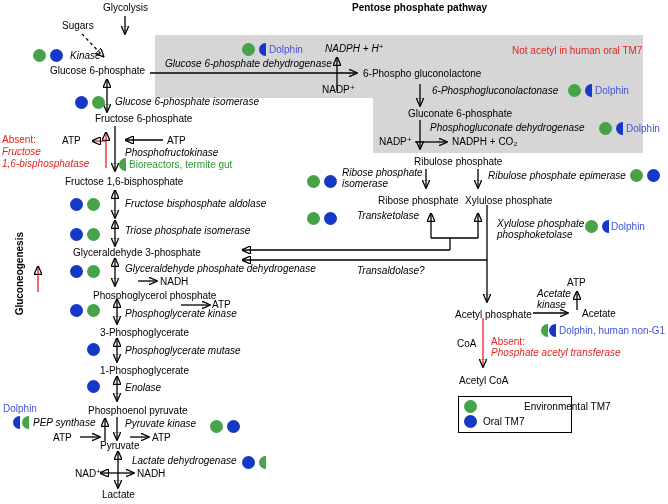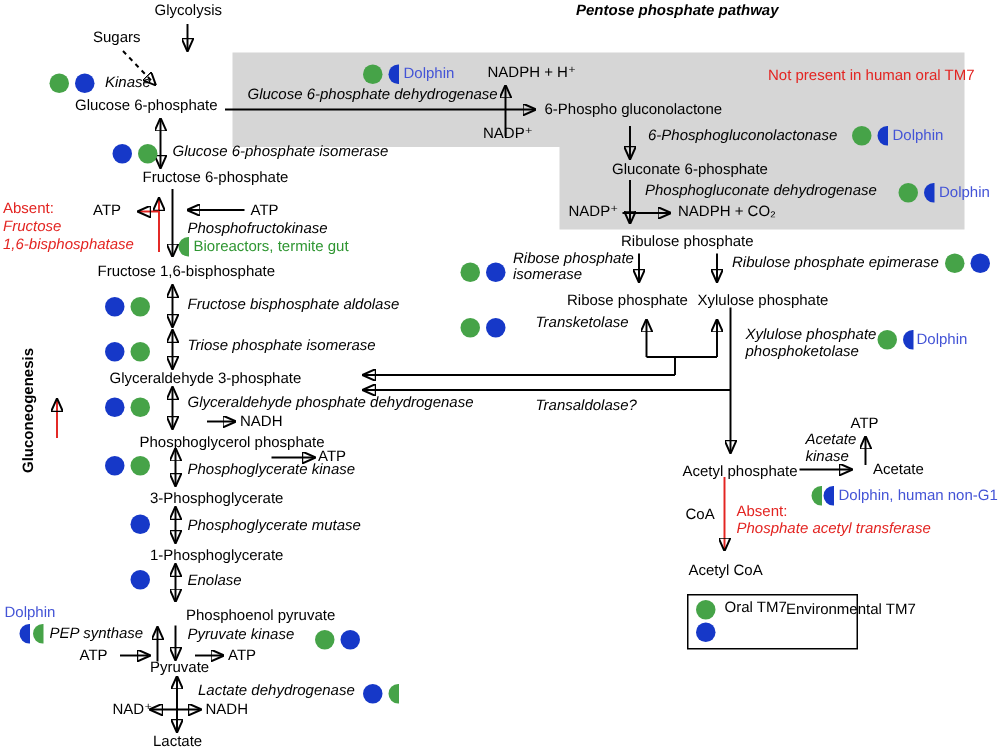--- a/index.html
+++ b/index.html
@@ -75,22 +75,22 @@
     <path d="M487,205 V301" marker-end="url(#ab)"></path>
     <path d="M487,260 H243" marker-end="url(#ab)"></path>
     <path d="M577,310 V292" marker-end="url(#ab)"></path>
     <path d="M533,313 H567" marker-end="url(#ab)"></path>
     <path class="r" d="M38,292 V267" marker-end="url(#ar)"></path>
     <path class="r" d="M106,168 V133" marker-end="url(#ar)"></path>
     <path class="r" d="M106,141 H93" marker-end="url(#ar)"></path>
     <path class="r" d="M483,318 V366" marker-end="url(#ar)"></path>
   </svg>
 
-  <span class="lbl b" style="left:384px;top:2px;font-style:italic;">Pentose phosphate pathway</span>
-  <span class="lbl red" style="left:512px;top:45px;">Not present in human oral TM7</span>
+  <span class="lbl b" style="left:352px;top:2px;">Pentose phosphate pathway</span>
+  <span class="lbl red" style="left:512px;top:45px;">Not acetyl in human oral TM7</span>
   <span class="lbl vert" style="left:14px;top:232px;">Gluconeogenesis</span>
 
   <span class="lbl" style="left:103px;top:2px;">Glycolysis</span>
   <span class="lbl" style="left:62px;top:20px;">Sugars</span>
   <span class="dot" style="left:33px;top:49px;"></span>
   <span class="dot blue" style="left:50px;top:49px;"></span>
   <span class="lbl i" style="left:70px;top:50px;">Kinase</span>
   <span class="lbl" style="left:50px;top:65px;">Glucose 6-phosphate</span>
   <span class="dot blue" style="left:75px;top:96px;"></span>
   <span class="dot" style="left:92px;top:96px;"></span>
@@ -120,21 +120,21 @@
   <span class="lbl" style="left:212px;top:299px;">ATP</span>
   <span class="dot blue" style="left:70px;top:304px;"></span>
   <span class="dot" style="left:87px;top:304px;"></span>
   <span class="lbl i" style="left:125px;top:308px;">Phosphoglycerate kinase</span>
   <span class="lbl" style="left:100px;top:327px;">3-Phosphoglycerate</span>
   <span class="dot blue" style="left:87px;top:343px;"></span>
   <span class="lbl i" style="left:125px;top:345px;">Phosphoglycerate mutase</span>
   <span class="lbl" style="left:100px;top:365px;">1-Phosphoglycerate</span>
   <span class="dot blue" style="left:87px;top:380px;"></span>
   <span class="lbl i" style="left:125px;top:382px;">Enolase</span>
-  <span class="lbl" style="left:88px;top:405px;margin-left:36px;">Phosphoenol pyruvate</span>
+  <span class="lbl" style="left:88px;top:405px;">Phosphoenol pyruvate</span>
   <span class="lbl dolph" style="left:3px;top:403px;">Dolphin</span>
   <span class="half blue" style="left:13px;top:416px;"></span>
   <span class="half" style="left:22px;top:416px;"></span>
   <span class="lbl i" style="left:33px;top:417px;">PEP synthase</span>
   <span class="lbl" style="left:53px;top:432px;">ATP</span>
   <span class="lbl i" style="left:125px;top:418px;">Pyruvate kinase</span>
   <span class="dot" style="left:210px;top:420px;"></span>
   <span class="dot blue" style="left:227px;top:420px;"></span>
   <span class="lbl" style="left:152px;top:432px;">ATP</span>
   <span class="lbl" style="left:100px;top:440px;">Pyruvate</span>
@@ -142,21 +142,21 @@
   <span class="dot blue" style="left:242px;top:456px;"></span>
   <span class="half" style="left:259px;top:456px;"></span>
   <span class="lbl" style="left:75px;top:468px;">NAD⁺</span>
   <span class="lbl" style="left:137px;top:468px;">NADH</span>
   <span class="lbl" style="left:102px;top:489px;">Lactate</span>
 
   <span class="dot" style="left:242px;top:43px;"></span>
   <span class="half blue" style="left:259px;top:43px;"></span>
   <span class="lbl dolph" style="left:269px;top:44px;">Dolphin</span>
   <span class="lbl i" style="left:165px;top:58px;">Glucose 6-phosphate dehydrogenase</span>
-  <span class="lbl" style="left:325px;top:43px;">NADPH + H⁺</span>
+  <span class="lbl" style="left:325px;top:43px;font-style:italic;">NADPH + H⁺</span>
   <span class="lbl" style="left:322px;top:84px;">NADP⁺</span>
   <span class="lbl" style="left:363px;top:68px;">6-Phospho gluconolactone</span>
   <span class="lbl i" style="left:432px;top:85px;">6-Phosphogluconolactonase</span>
   <span class="dot" style="left:568px;top:84px;"></span>
   <span class="half blue" style="left:585px;top:84px;"></span>
   <span class="lbl dolph" style="left:595px;top:85px;">Dolphin</span>
   <span class="lbl" style="left:408px;top:108px;">Gluconate 6-phosphate</span>
   <span class="lbl i" style="left:430px;top:122px;">Phosphogluconate dehydrogenase</span>
   <span class="dot" style="left:599px;top:122px;"></span>
   <span class="half blue" style="left:616px;top:122px;"></span>
@@ -193,16 +193,16 @@
   <span class="lbl dolph" style="left:559px;top:325px;">Dolphin, human non-G1</span>
   <span class="lbl" style="left:457px;top:338px;">CoA</span>
   <span class="lbl red" style="left:491px;top:336px;">Absent:</span>
   <span class="lbl red i" style="left:491px;top:347px;">Phosphate acetyl transferase</span>
   <span class="lbl" style="left:459px;top:375px;">Acetyl CoA</span>
 
   <div id="legend">
     <span class="dot" style="left:5px;top:3px;"></span>
     <span class="lbl" style="left:24px;top:4px;padding-left:41px;">Environmental TM7</span>
     <span class="dot blue" style="left:5px;top:18px;"></span>
-    <span class="lbl" style="left:24px;top:3px;">Oral TM7</span>
+    <span class="lbl" style="left:24px;top:19px;">Oral TM7</span>
   </div>
 
 </div>
 
 </body></html>

